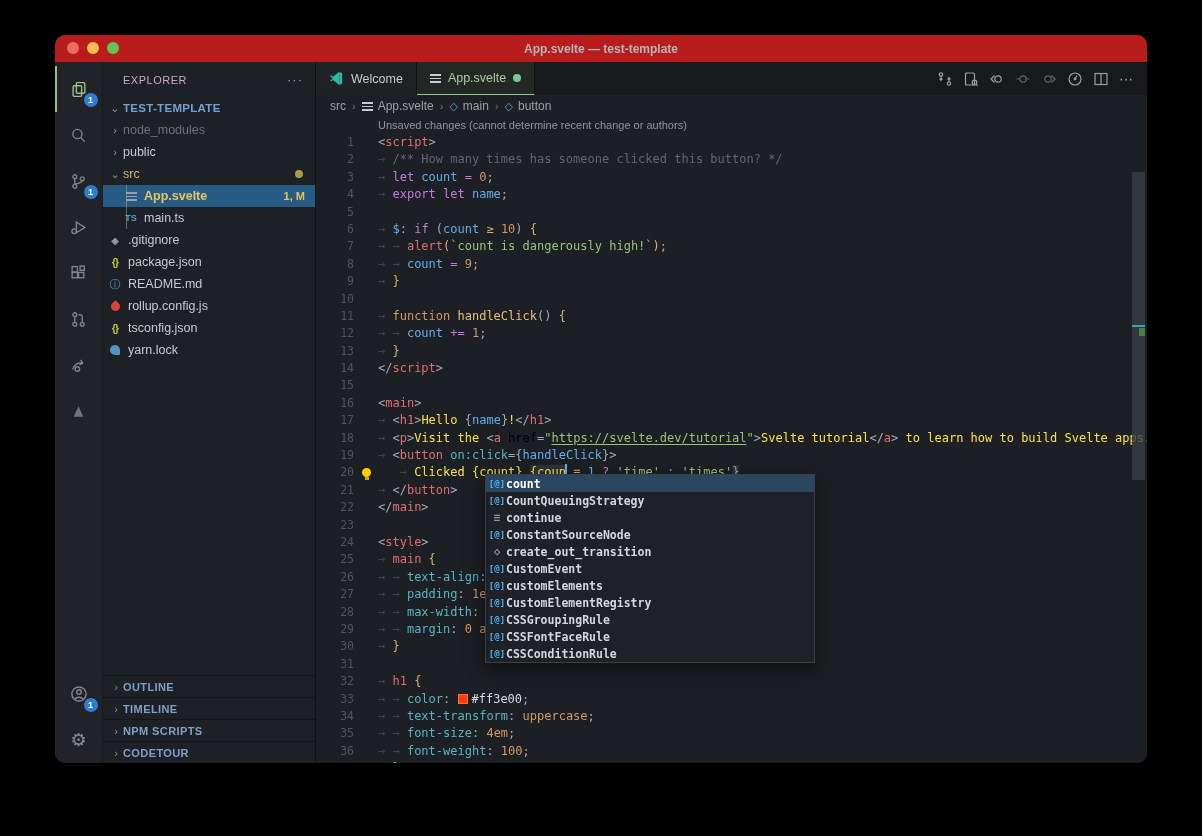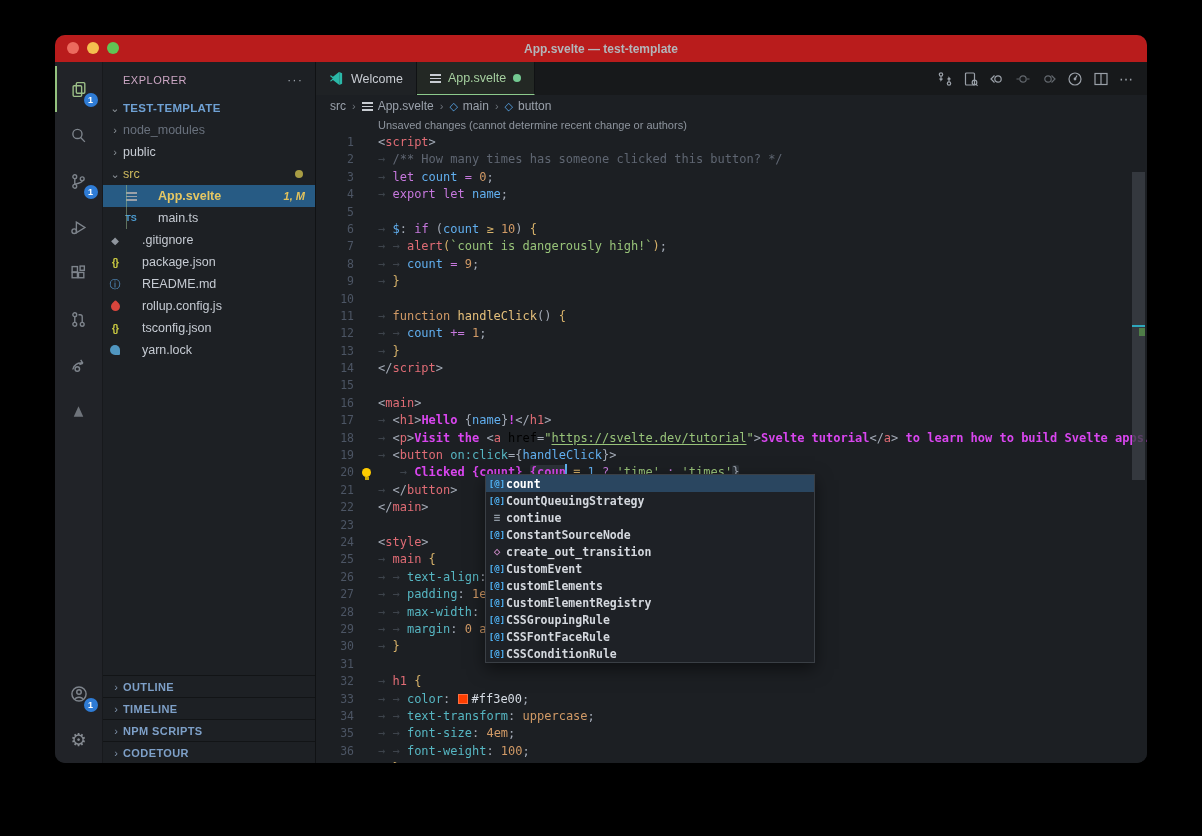--- a/index.html
+++ b/index.html
@@ -26,26 +26,26 @@
   .sidebar{width:213px;background:#1d2024;position:relative;flex:none;border-right:1px solid #101214;}
   .sb-header{height:35px;display:flex;align-items:center;padding:0 12px 0 20px;}
   .sb-header .hdr{font-size:11px;letter-spacing:.5px;color:#cba6c3;}
   .sb-header .more{margin-left:auto;color:#9aa0a8;font-size:13px;letter-spacing:1px;}
   .root-row{height:22px;display:flex;align-items:center;padding-left:4px;font-size:11.5px;font-weight:700;color:#6fa1d4;letter-spacing:.3px;}
   .root-row .chev{color:#8a9097;font-size:11px;width:16px;text-align:center;font-weight:400;}
   .tree{position:relative;}
   .trow{height:22px;display:flex;align-items:center;font-size:12.5px;color:#c6cbd3;padding-left:4px;position:relative;}
   .trow .chev{width:16px;text-align:center;color:#8a9097;font-size:11px;flex:none;}
   .trow .ind{width:16px;flex:none;}
-  .trow .fic{width:16px;height:14px;flex:none;display:flex;align-items:center;justify-content:center;margin-right:19px;}
+  .trow .fic{width:16px;height:14px;flex:none;display:flex;align-items:center;justify-content:center;margin-right:5px;}
   .trow.muted{color:#69717d;}
   .trow.mod{color:#cfba5e;}
   .trow.sel{background:#275b84;}
   .trow.sel .lbl{color:#e6c763;font-weight:600;}
-  .trow .badge-txt{margin-left:auto;margin-right:10px;font-size:11px;color:#e2c25c;font-weight:600;font-style:italic;}
+  .trow .badge-txt{margin-left:auto;margin-right:10px;font-size:11px;color:#e2c25c;font-weight:600;}
   .trow .dot{margin-left:auto;margin-right:12px;width:8px;height:8px;border-radius:50%;background:#a89d44;}
   .guide{position:absolute;left:23px;width:1px;background:rgba(150,180,140,.55);}
   
   .fi-svelte{width:11px;height:9px;background:repeating-linear-gradient(#9aa0a8 0 1.6px,transparent 1.6px 3.6px);}
   .fi-ts{color:#4d9fd6;font-size:9px;font-weight:700;}
   .fi-diamond{color:#8f959d;font-size:10px;}
   .fi-braces{color:#cbcb41;font-weight:700;font-size:10px;letter-spacing:-1px;}
   .fi-info{color:#5a9dd6;font-size:11px;}
   .fi-rollup{width:9px;height:9px;background:#d8453c;border-radius:1px 50% 50% 50%;transform:rotate(45deg);}
   .fi-yarn{width:10px;height:10px;background:#5096c0;border-radius:50% 50% 10% 50%;}
@@ -72,21 +72,21 @@
   .bc-cube{color:#58a6e8;font-size:11px;}
   
   .codearea{position:relative;height:646px;overflow:hidden;font-family:"DejaVu Sans Mono",monospace;font-size:12px;line-height:17.4px;}
   .codelens{height:17px;padding-left:62px;color:#8e959e;font-size:11px;font-family:"Liberation Sans",sans-serif;display:flex;align-items:flex-end;}
   .line{display:flex;height:17.4px;white-space:pre;position:relative;}
   .ln{width:38px;text-align:right;color:#4c5564;font-size:11.5px;flex:none;}
   .lc{margin-left:24px;flex:none;}
   .t-tag{color:#e06c75}.t-kw{color:#c678dd}.t-kw2{color:#d19a66}.t-var{color:#61afef}
   .t-num{color:#d19a66}.t-str{color:#98c379}.t-cmt{color:#5f6672}.t-pun{color:#a3aab6}
   .t-op{color:#c678dd}.t-gold{color:#d7b26a}.t-fn{color:#e06c75}.t-fnd{color:#e5c07b}
-  .t-txt{color:#d946ef;font-weight:700}.t-dir{color:#56b6c2}.t-prop{color:#56b6c2}
+  .t-txt{color:#fde047;font-weight:400}.t-dir{color:#56b6c2}.t-prop{color:#56b6c2}
   .t-val{color:#d6dce4}.t-ws{color:#3d434b}
   .t-link{color:#98c379;text-decoration:underline;text-underline-offset:2px}
   .t-box{background:rgba(130,150,170,.16);border-radius:2px}
   .t-sq{text-decoration:underline wavy #3fae57;text-decoration-thickness:1px;text-underline-offset:3px}
   .t-cur{display:inline-block;width:2px;height:14px;background:#5eb1f0;vertical-align:-2px;margin:0 -1px}
   .t-sw{display:inline-block;width:10px;height:10px;background:#ff3e00;vertical-align:-1px;margin-right:4px;border:1px solid rgba(255,255,255,.25)}
   .bulb{position:absolute;left:46px;top:4px;width:9px;height:9px;background:#fc0;border-radius:50%;}
   .bulb:after{content:"";position:absolute;left:2.5px;top:9px;width:4px;height:3px;background:#caa70a;}
   
   .sb-slider{position:absolute;right:2px;top:55px;width:13px;height:308px;background:#3b3f45;opacity:.8;}

